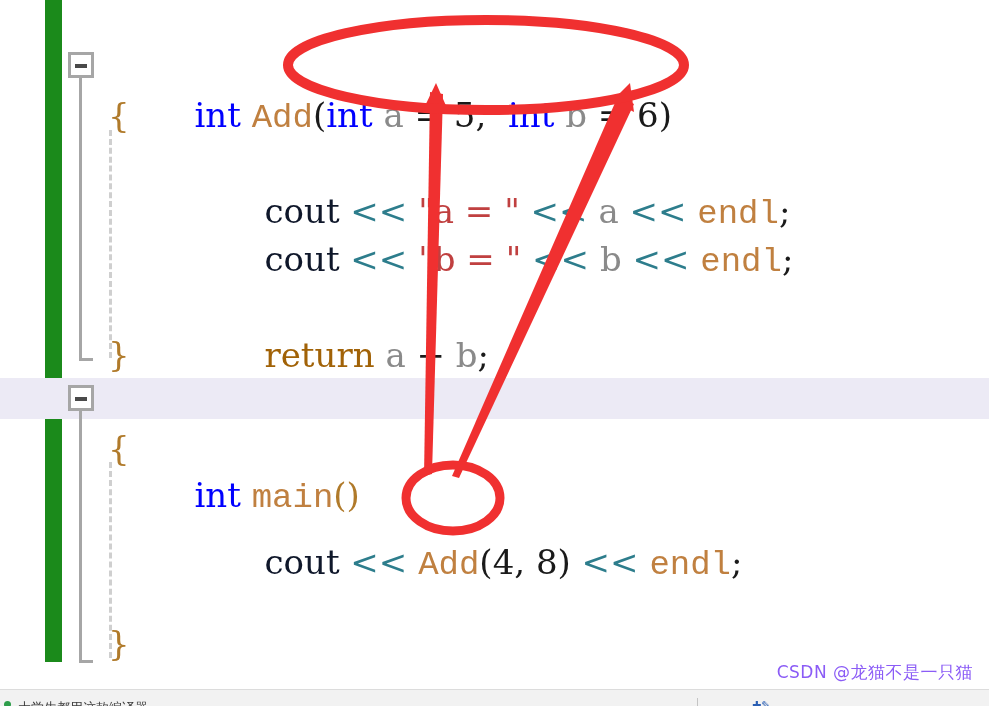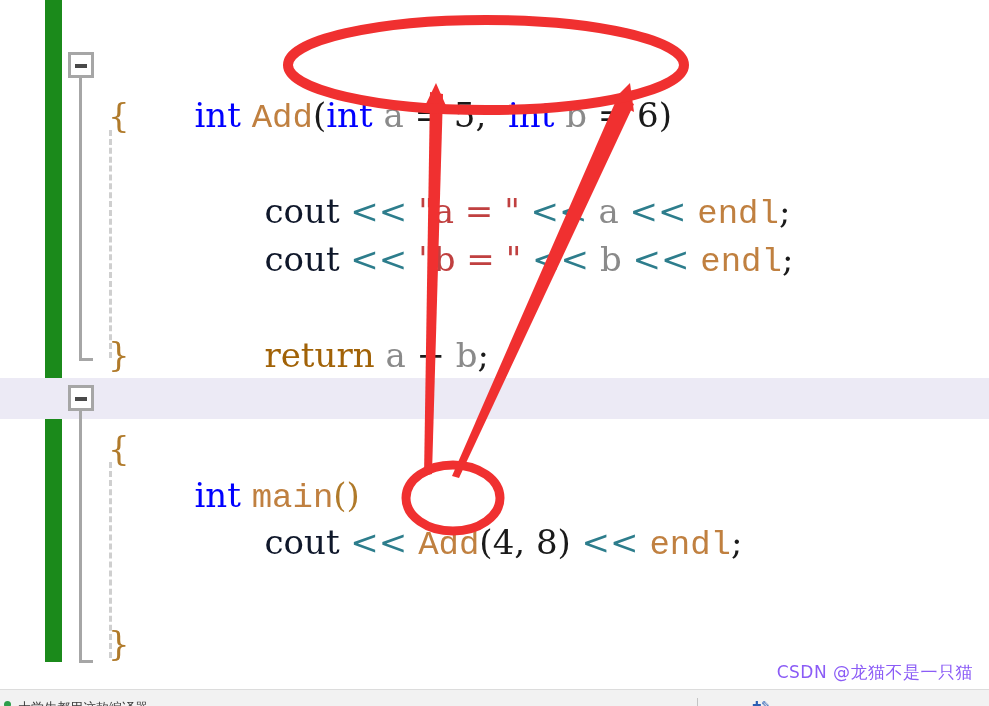--- a/index.html
+++ b/index.html
@@ -188,21 +188,21 @@
     <div class="line" style="top:378px;margin-top:47px;">
       <span class="txt">
         <span class="t-kw">int</span><span> </span><span class="t-fn">main</span><span class="t-brace">()</span>
       </span>
     </div>
 
     <div class="line" style="top:425px;">
       <span class="txt t-brace">{</span>
     </div>
 
-    <div class="line" style="top:472px;">
+    <div class="line" style="top:492px;">
       <span class="txt" style="left:178px;">
         <span class="t-std">cout</span><span class="t-op"> &lt;&lt; </span><span class="t-fn">Add</span><span class="t-punc">(</span><span class="t-num">4</span><span class="t-punc">, </span><span class="t-num">8</span><span class="t-punc">)</span><span class="t-op"> &lt;&lt; </span><span class="t-fn">endl</span><span class="t-punc">;</span>
       </span>
     </div>
 
 
     <div class="line" style="top:620px;">
       <span class="txt t-brace">}</span>
     </div>
 

